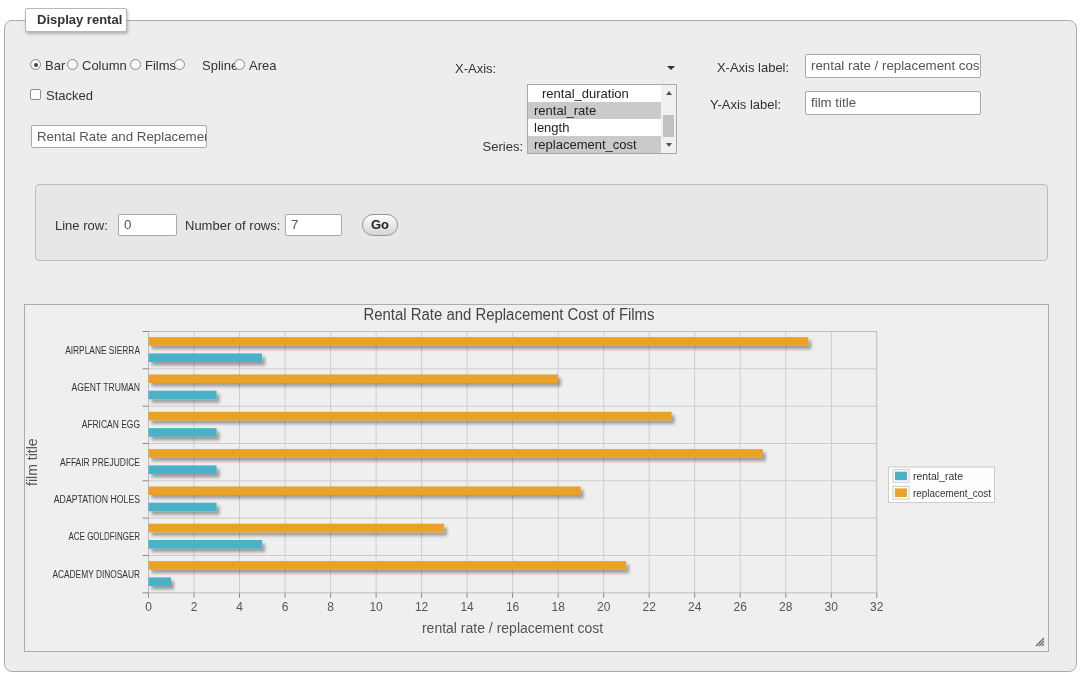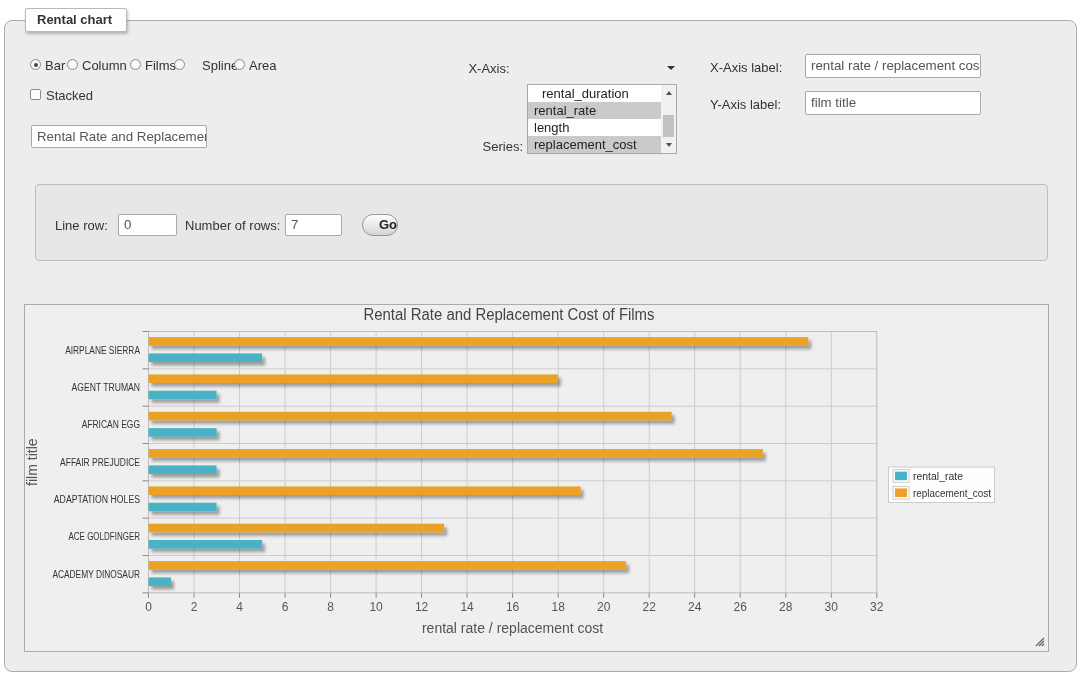--- a/index.html
+++ b/index.html
@@ -15,67 +15,67 @@
        font-family:"Liberation Sans",sans-serif; padding:0 5px; line-height:21px; white-space:nowrap; overflow:hidden; }
 .radio { position:absolute; width:11px; height:11px; border:1px solid #8d8d8d; border-radius:50%;
         background:radial-gradient(#fdfdfd,#eee); top:59px; }
 .rdot { position:absolute; left:2.5px; top:2.5px; width:4px; height:4px; border-radius:50%; background:#444; }
 .rlbl { position:absolute; top:58px; font-size:13px; color:#333; }
 </style>
 </head>
 <body>
 <div id="page">
   <div id="fs"></div>
-  <div id="legend">Rental chart</div>
+  <div id="legend">Display rental</div>
 
   <div class="radio" style="left:30px">
       <div class="rdot"></div>
     </div>
     <div class="rlbl" style="left:45px">Bar</div>
   <div class="radio" style="left:67px"></div>
     <div class="rlbl" style="left:82px">Column</div>
   <div class="radio" style="left:130px"></div>
     <div class="rlbl" style="left:145px">Films</div>
   <div class="radio" style="left:174px"></div>
     <div class="rlbl" style="left:202px">Spline</div>
   <div class="radio" style="left:234px"></div>
     <div class="rlbl" style="left:249px">Area</div>
 
   <div style="position:absolute;left:30px;top:89px;width:11px;height:11px;border:1px solid #8d8d8d;border-radius:2px;background:#fdfdfd"></div>
   <div class="rlbl" style="left:46px;top:88px">Stacked</div>
 
   <div class="txt" style="left:31px;top:125px;width:176px;height:23px;">Rental Rate and Replacemen</div>
 
-  <div class="lbl" style="left:455px;top:61px;width:68px;text-align:center">X-Axis:</div>
+  <div class="lbl" style="left:455px;top:61px;width:68px;text-align:left">X-Axis:</div>
   <div style="position:absolute;left:667px;top:66px;width:0;height:0;border-left:4px solid transparent;border-right:4px solid transparent;border-top:4.5px solid #333"></div>
 
   <div class="lbl" style="left:455px;top:139px;width:68px;text-align:right">Series:</div>
   <div style="position:absolute;left:527px;top:84px;width:150px;height:70px;border:1px solid #a9a9a9;background:#fff;overflow:hidden">
      <div style="position:absolute;left:0;top:0;width:133px;height:17px;font-size:13px;color:#222;padding-left:14px;line-height:17px">rental_duration</div>
      <div style="position:absolute;left:0;top:17px;width:133px;height:17px;font-size:13px;color:#222;padding-left:6px;line-height:17px;background:#cacaca">rental_rate</div>
      <div style="position:absolute;left:0;top:34px;width:133px;height:17px;font-size:13px;color:#222;padding-left:6px;line-height:17px">length</div>
      <div style="position:absolute;left:0;top:51px;width:133px;height:17px;font-size:13px;color:#222;padding-left:6px;line-height:17px;background:#cacaca">replacement_cost</div>
 
      <div style="position:absolute;right:0;top:0;width:15px;height:68px;background:#f1f1f1"></div>
      <div style="position:absolute;right:4px;top:6px;width:0;height:0;border-left:3.5px solid transparent;border-right:3.5px solid transparent;border-bottom:4.5px solid #505050"></div>
      <div style="position:absolute;right:4px;bottom:6px;width:0;height:0;border-left:3.5px solid transparent;border-right:3.5px solid transparent;border-top:4.5px solid #505050"></div>
      <div style="position:absolute;right:2px;top:30px;width:11px;height:22px;background:#c1c1c1"></div>
   </div>
 
-  <div class="lbl" style="left:710px;top:60px;width:86px;text-align:left">X-Axis label:</div>
+  <div class="lbl" style="left:710px;top:60px;width:86px;text-align:center">X-Axis label:</div>
   <div class="txt" style="left:805px;top:54px;width:176px;height:24px;line-height:22px">rental rate / replacement cost</div>
   <div class="lbl" style="left:710px;top:97px;width:86px;text-align:left">Y-Axis label:</div>
   <div class="txt" style="left:805px;top:91px;width:176px;height:24px;line-height:22px">film title</div>
 
   <div style="position:absolute;left:35px;top:184px;width:1013px;height:77px;border:1px solid #bdbdbd;border-radius:4px;background:#e7e7e7"></div>
   <div class="lbl" style="left:55px;top:218px">Line row:</div>
   <div class="txt" style="left:118px;top:214px;width:59px;height:22px;line-height:20px">0</div>
   <div class="lbl" style="left:185px;top:218px">Number of rows:</div>
   <div class="txt" style="left:285px;top:214px;width:57px;height:22px;line-height:20px">7</div>
-  <div style="position:absolute;left:362px;top:214px;width:36px;height:22px;border:1px solid #979797;border-radius:11px;background:linear-gradient(#fefefe,#d5d5d5);font-size:13px;font-weight:bold;color:#222;text-align:right;line-height:20px">Go</div>
+  <div style="position:absolute;left:362px;top:214px;width:36px;height:22px;border:1px solid #979797;border-radius:11px;background:linear-gradient(#fefefe,#d5d5d5);font-size:13px;font-weight:bold;color:#222;text-align:center;line-height:20px">Go</div>
 
   <div style="position:absolute;left:24px;top:304px;width:1025px;height:348px;border:1px solid #ababab;background:#efefef">
 <svg width="1022" height="345" viewBox="0 0 1022 345" style="position:absolute;left:0;top:0;font-family:'Liberation Sans',sans-serif">
 <defs>
           <filter id="bsh" x="-20%" y="-50%" width="140%" height="250%">
             <feDropShadow dx="3" dy="3.5" stdDeviation="1.8" flood-color="#000" flood-opacity="0.34"></feDropShadow>
           </filter>
         </defs>
 <text x="484" y="14.5" font-size="16" fill="#454545" text-anchor="middle" textLength="291" lengthAdjust="spacingAndGlyphs">Rental Rate and Replacement Cost of Films</text>
 <line x1="123.5" y1="63.8" x2="851.8" y2="63.8" stroke="#cdcdcd" stroke-width="1"></line>

